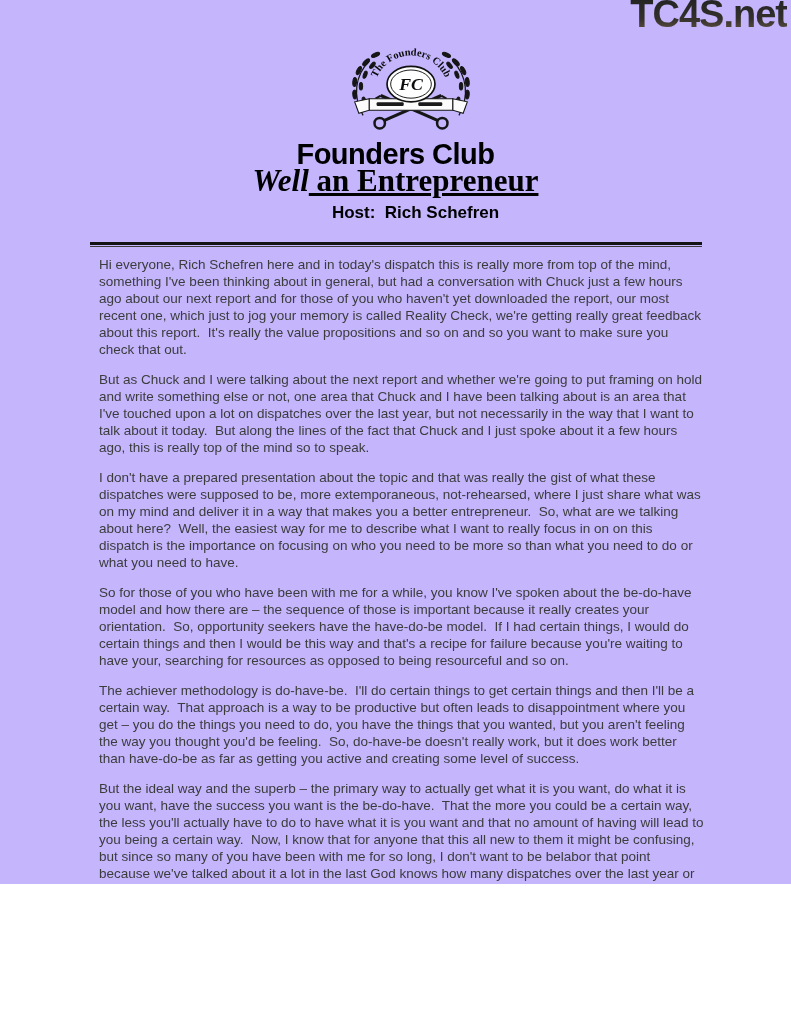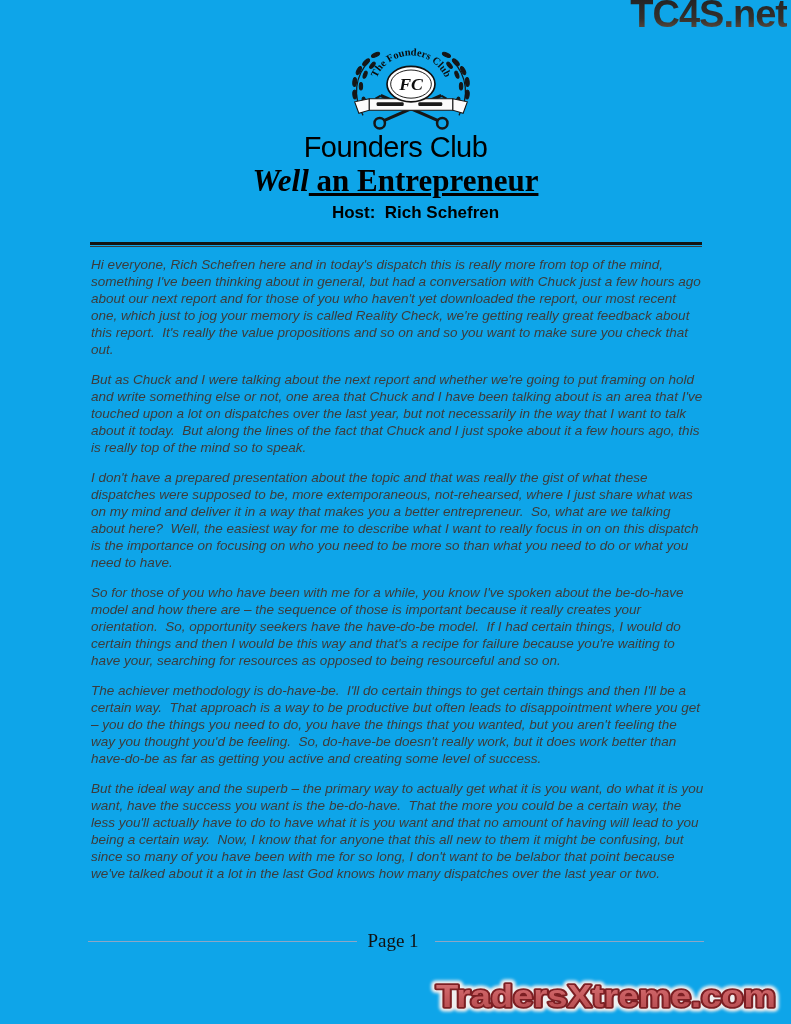--- a/index.html
+++ b/index.html
@@ -1,35 +1,35 @@
 <!DOCTYPE html>
 <html><head>
 <meta charset="utf-8">
 <style>
   html,body { margin:0; padding:0; background:#ffffff; }
   .page {
-    position:relative; width:791px; height:1024px; background:#0ea5e9;
+    position:relative; width:791px; height:884px; background:#c4b5fd;
     font-family:"Liberation Sans", sans-serif; overflow:hidden;
   }
 
   
   .tc4s {
     position:absolute; top:-7px; right:4px;
     font-size:38px; font-weight:bold; letter-spacing:-1px;
     background:linear-gradient(180deg,#242424 15%, #33302c 60%, #6b5748 96%);
     -webkit-background-clip:text; background-clip:text; color:transparent;
   }
 
   
   .logo { position:absolute; left:338px; top:34px; width:146px; height:96px; }
 
   
   .title {
-    position:absolute; top:131px; left:0; width:100%; text-align:center;
-    font-size:29px; font-weight:normal; letter-spacing:-0.5px; color:#000; margin:0;
+    position:absolute; top:138px; left:0; width:100%; text-align:center;
+    font-size:29px; font-weight:bold; letter-spacing:-0.5px; color:#000; margin:0;
   }
   .subtitle {
     position:absolute; top:163px; left:0; width:100%; text-align:center;
     font-family:"Liberation Serif", serif; font-size:31px; font-weight:bold; color:#000; margin:0;
   }
   .subtitle em { font-style:italic; }
   .subtitle span { white-space:pre-wrap;text-decoration:underline; }
   .host {
     position:absolute; top:203px; left:0; width:100%; text-align:center;
     font-size:17px; font-weight:bold; color:#000; white-space:pre-wrap;padding-left:20px;
@@ -38,21 +38,21 @@
   .rule {
     position:absolute; top:242px; left:90px; width:612px; height:1px;
     border-top:3px solid #141414; border-bottom:1px solid #3d3d3d;
   }
 
   
   .body-text {
     position:absolute; top:256px; left:91px; width:613px;
     font-size:13.5px; line-height:17px; color:#3c3c3c;
   }
-  .body-text p { margin:0 0 13px 0; white-space:pre-wrap;font-style:italic; }
+  .body-text p { margin:0 0 13px 8px; white-space:pre-wrap; }
 
   
   .dlsub { position:absolute; left:244px; top:478px; }
 
   
   .footer {
     position:absolute; top:933px; left:88px; width:616px; height:16px;
     display:flex; align-items:center;
   }
   .fline { flex:1; height:1px; background:#8ca6c6; }

